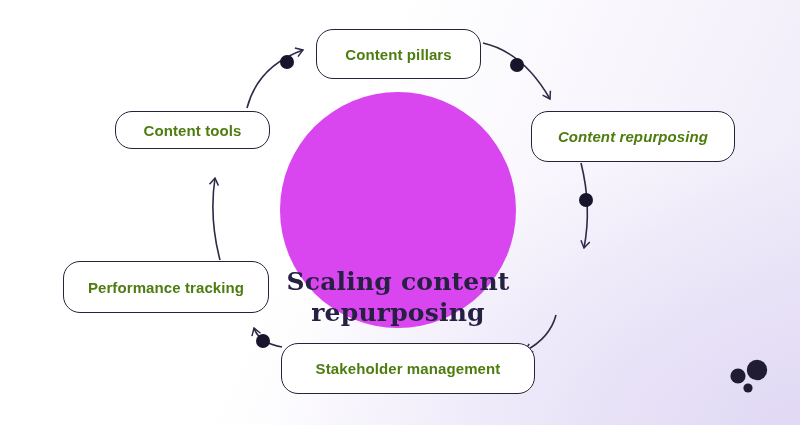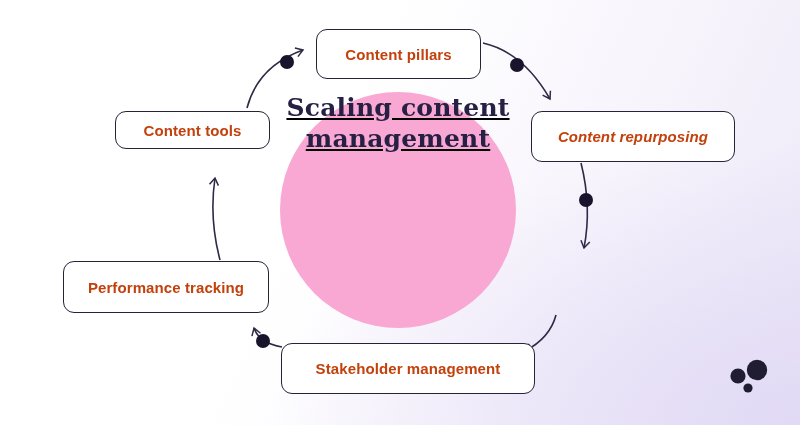--- a/index.html
+++ b/index.html
@@ -6,32 +6,32 @@
   body{
     width:800px;height:425px;position:relative;overflow:hidden;
     font-family:"Liberation Sans",sans-serif;
     background:
       radial-gradient(120% 120% at 100% 100%, rgba(224,216,245,.9) 0%, rgba(224,216,245,0) 55%),
       linear-gradient(115deg,#ffffff 40%,#f7f4fc 70%,#ece7f7 100%);
   }
   .stage{position:absolute;inset:0;}
   .center-circle{
     position:absolute;left:280px;top:92px;width:236px;height:236px;
-    border-radius:50%;background:#f9a8d4;
-    display:flex;align-items:flex-start;justify-content:center;text-align:center;text-decoration:underline;
+    border-radius:50%;background:#d946ef;
+    display:flex;align-items:flex-end;justify-content:center;text-align:center;
   }
   .center-title{
     font-family:"DejaVu Serif","Liberation Serif",serif;
     font-weight:700;font-size:25px;line-height:31px;color:#262043;
     letter-spacing:.2px;
   }
   .node{
     position:absolute;background:#ffffff;border:1.6px solid #262339;
-    border-radius:11px;display:flex;align-items:center;justify-content:center;
-    font-size:15px;font-weight:700;color:#c2410c;letter-spacing:.1px;
+    border-radius:17px;display:flex;align-items:center;justify-content:center;
+    font-size:15px;font-weight:700;color:#4d7c0f;letter-spacing:.1px;
     box-sizing:border-box;white-space:nowrap;
   }
   .node-content-pillars{left:316px;top:29px;width:165px;height:50px;}
   .node-content-tools{left:115px;top:111px;width:155px;height:38px;}
   .node-content-repurposing{left:531px;top:111px;width:204px;height:51px;font-style:italic;}
   .node-performance-tracking{left:63px;top:261px;width:206px;height:52px;}
   .node-workflow-optimization{left:531px;top:261px;width:217px;height:53px;}
   .node-stakeholder-management{left:281px;top:343px;width:254px;height:51px;}
   svg.arrows{position:absolute;left:0;top:0;pointer-events:none;}
   .arrow-path{stroke:#2e2945;stroke-width:1.6;fill:none;}
@@ -39,21 +39,21 @@
   .logo-dot{fill:#201d33;}
 </style>
 </head>
 <body>
 
 <div class="stage">
 
   <div class="center-circle">
     <div class="center-title">
       <div>Scaling content</div>
-      <div>management</div>
+      <div>repurposing</div>
     </div>
   </div>
 
   <svg class="arrows" width="800" height="425" viewBox="0 0 800 425">
     <defs>
       <marker id="ah" markerWidth="12" markerHeight="12" refX="0" refY="0" viewBox="-10 -6 12 12" orient="auto" markerUnits="userSpaceOnUse">
         <path d="M -7 -4.5 L 0 0 L -7 4.5" fill="none" stroke="#2e2945" stroke-width="1.5"></path>
       </marker>
     </defs>
 

